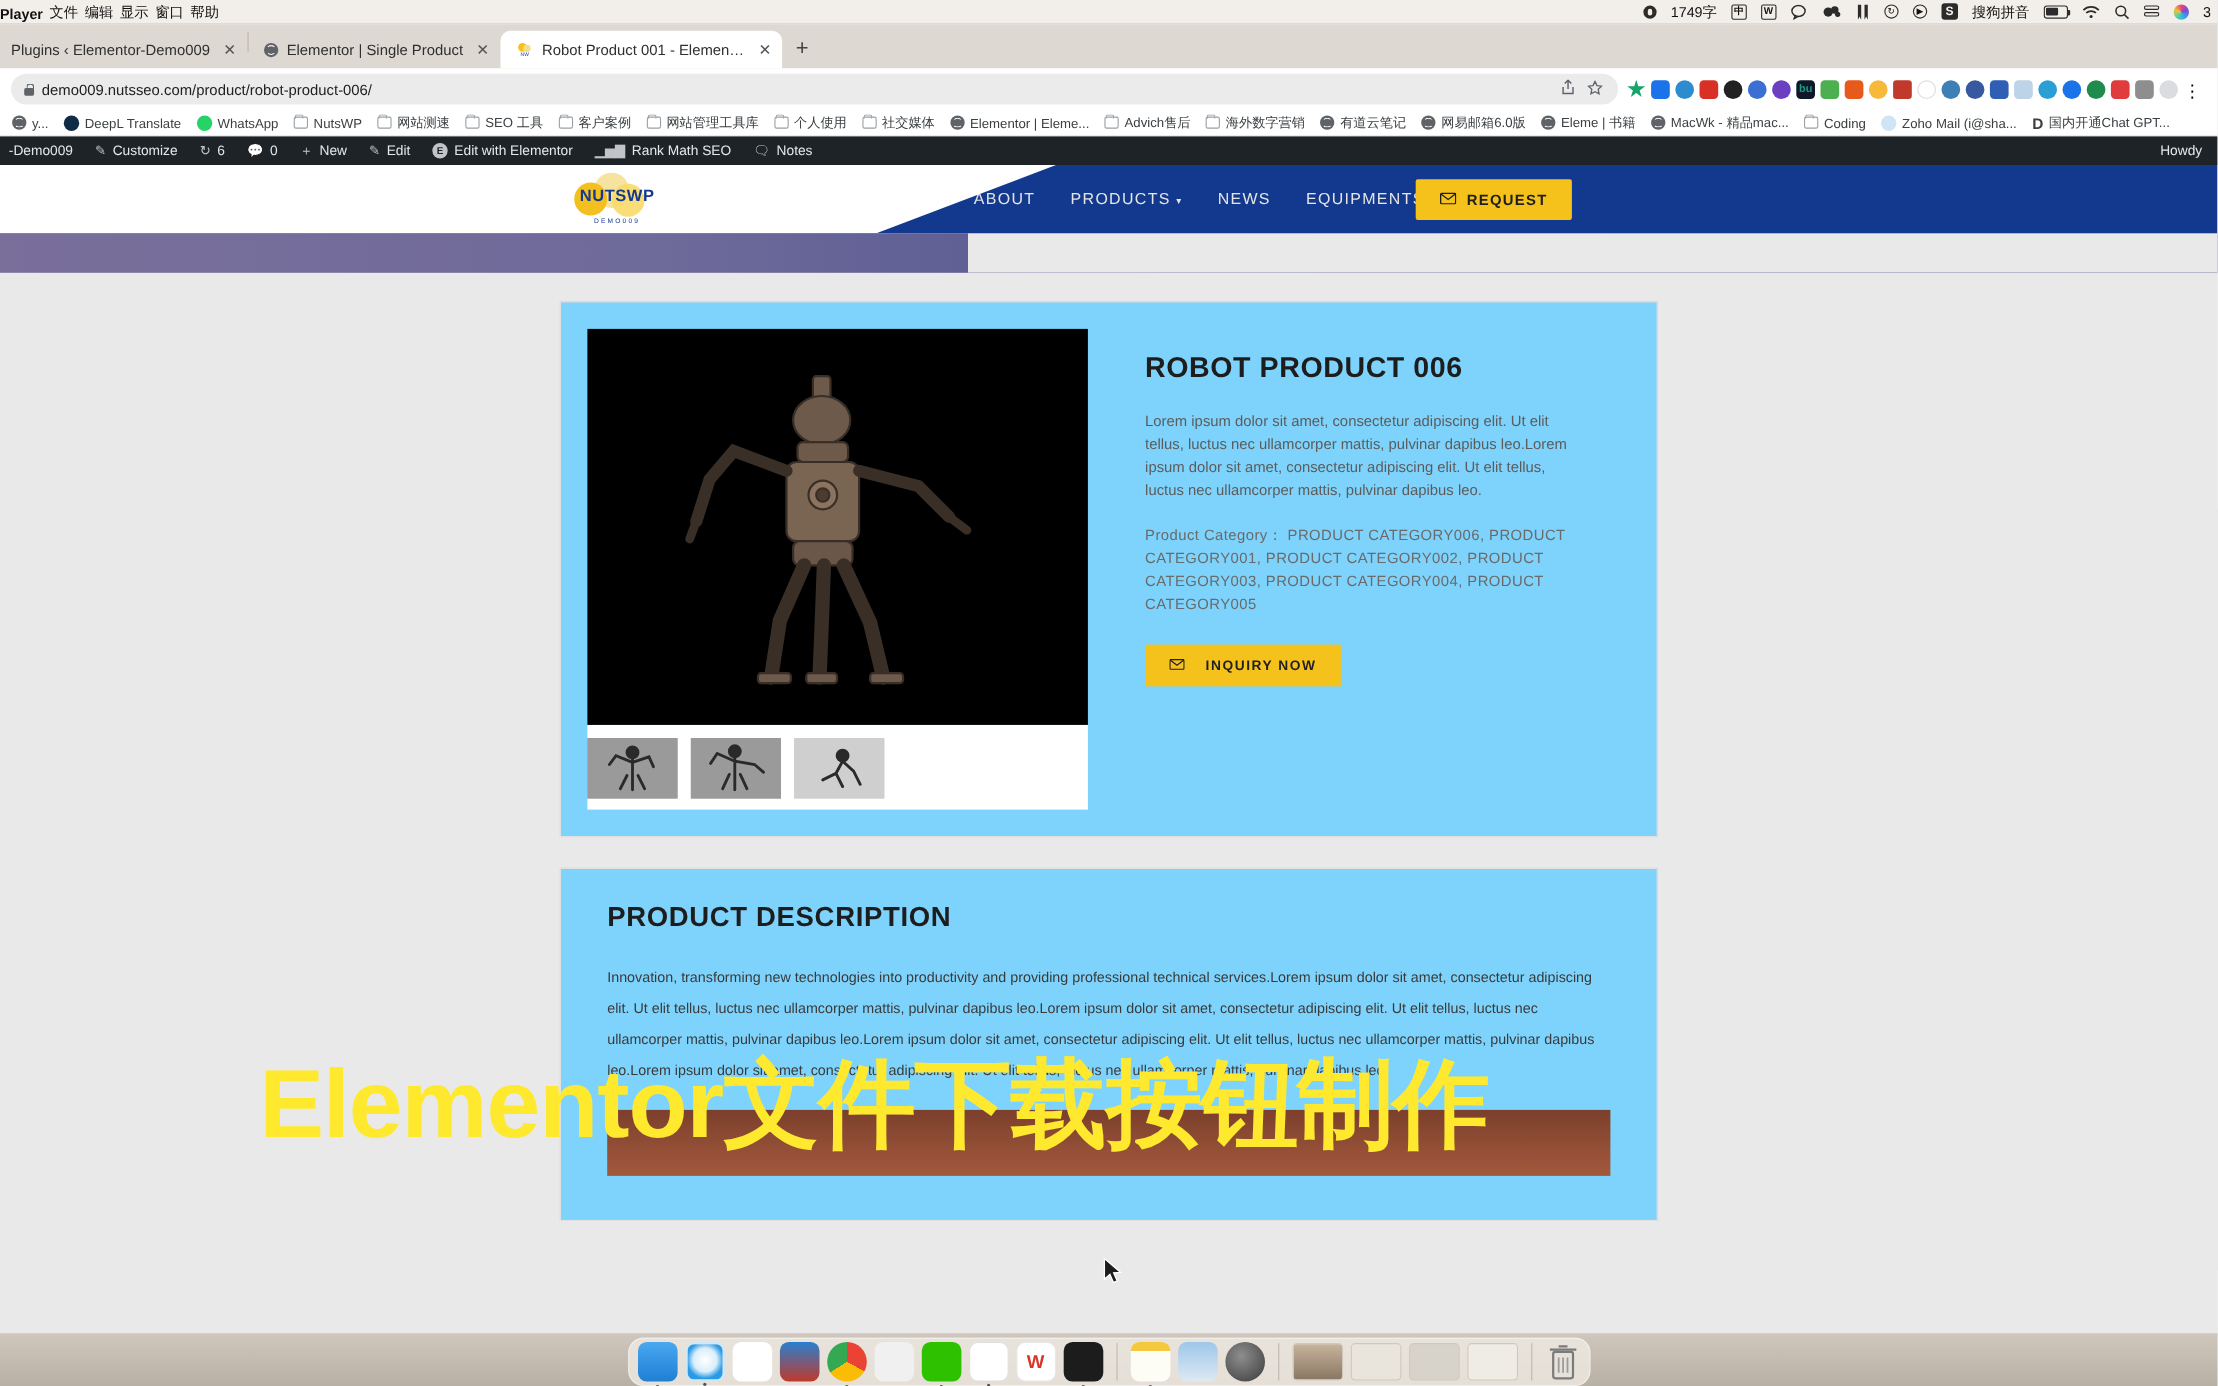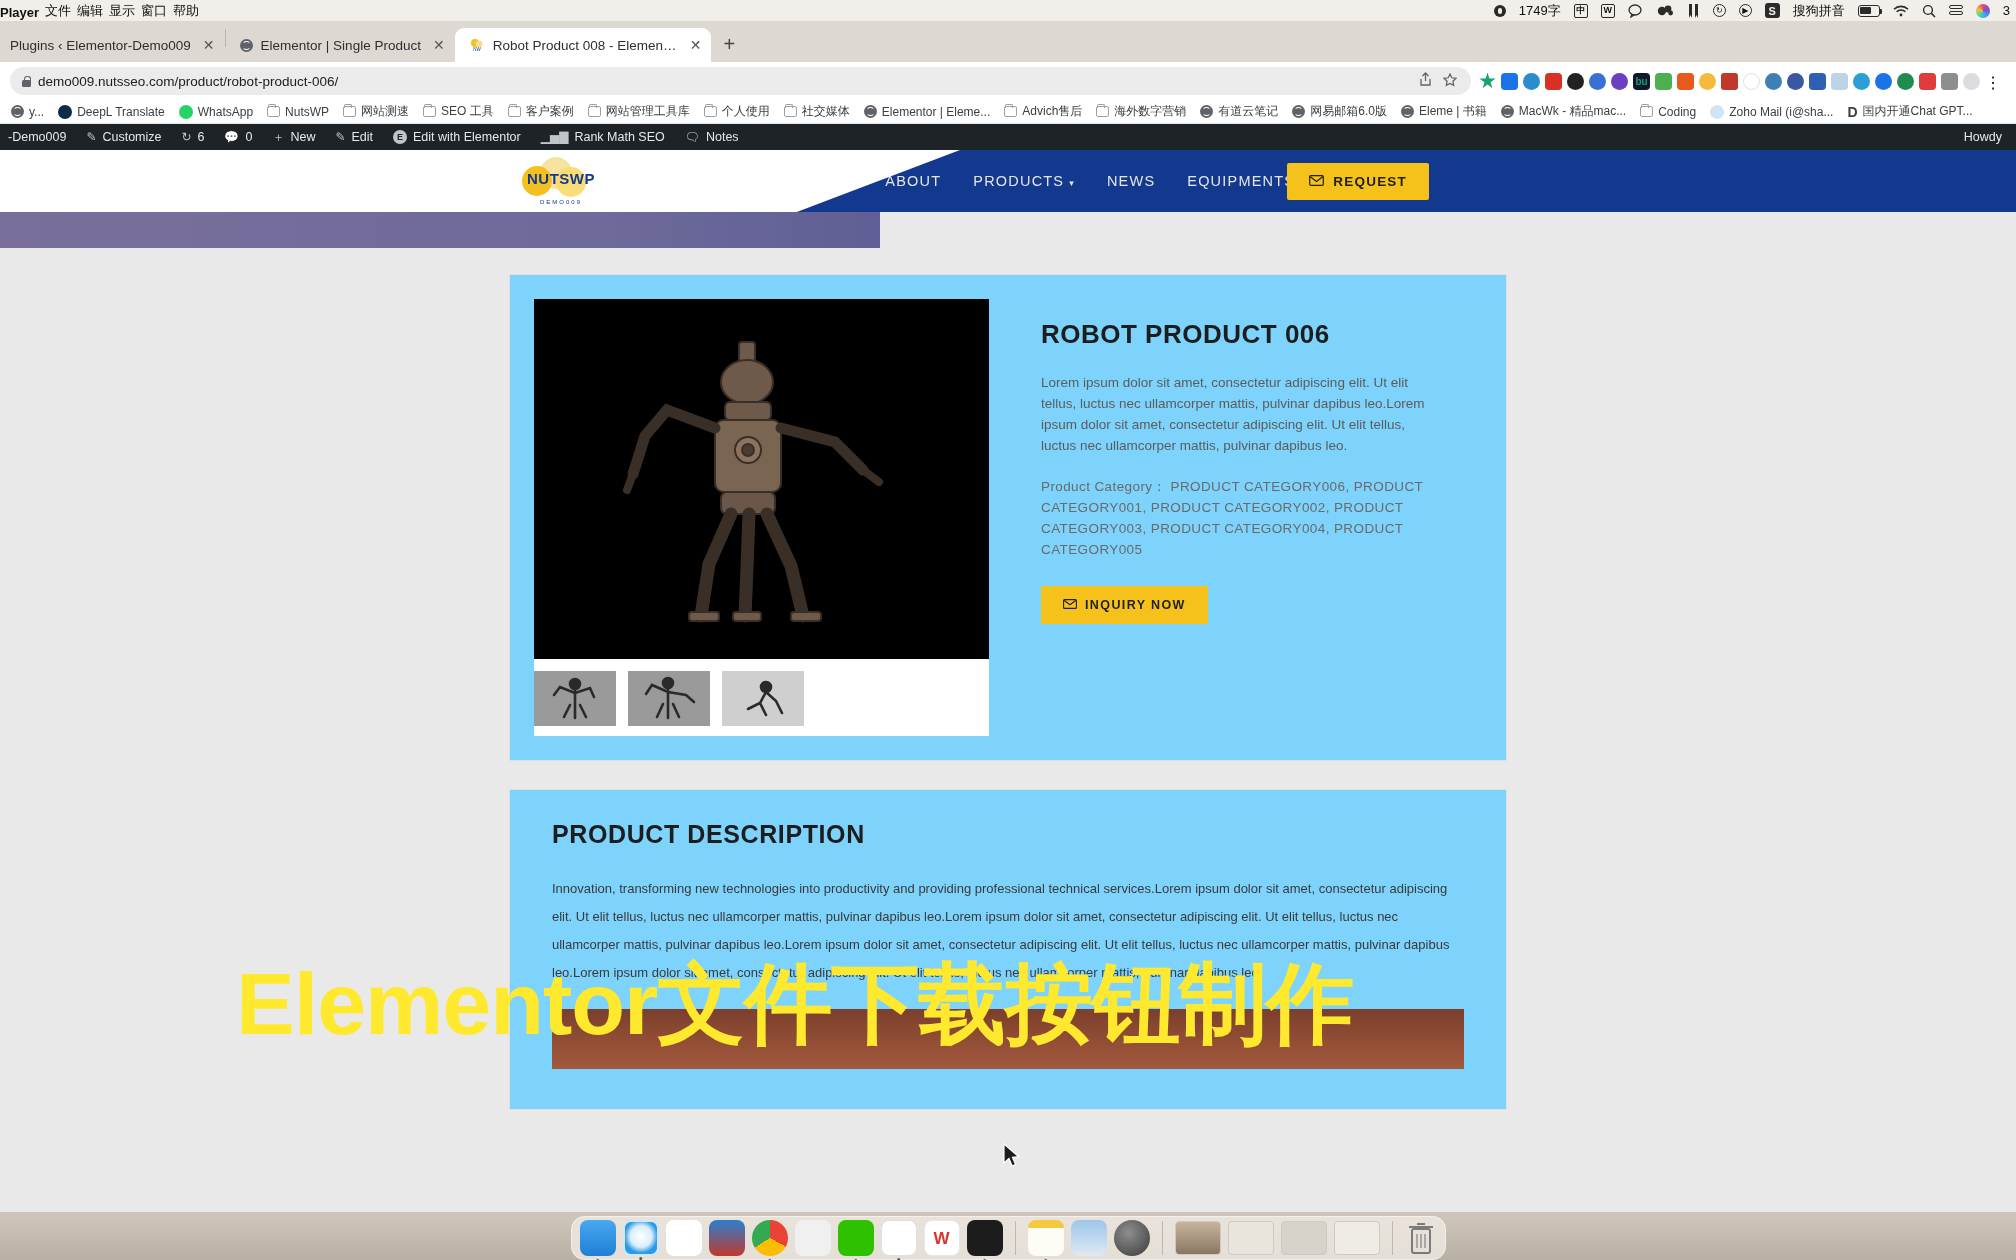--- a/index.html
+++ b/index.html
@@ -122,21 +122,21 @@
   .card1 { padding: 24px; display: flex; gap: 0; margin-bottom: 28px; }
   .gallery { width: 455px; }
   .main-img { width: 455px; height: 360px; background: #000; position: relative; overflow: hidden; }
   .thumbs { display: flex; gap: 12px; padding: 12px 0 10px 0; background: #fff; }
   .thumb { width: 82px; height: 55px; background: #8e8e8e; position: relative; overflow: hidden; }
 
   .pinfo { flex: 1; padding: 20px 28px 0 52px; }
   .p-title { font-size: 26px; font-weight: 600; color: #1d1d1d; letter-spacing: .5px; margin-bottom: 22px; }
   .p-desc { font-size: 13.5px; line-height: 21px; color: #5c5c5c; margin-bottom: 20px; max-width: 390px;}
   .p-cat { font-size: 13.5px; line-height: 21px; color: #6a6a6a; margin-bottom: 26px; max-width: 392px; letter-spacing: .4px;}
-  .inq-btn { display: inline-flex; align-items: center; gap: 8px; background: #f5c21b; color: #1f1f1f;
+  .inq-btn { display: inline-flex; align-items: center; gap: 19px; background: #f5c21b; color: #1f1f1f;
              font-size: 12.5px; letter-spacing: 1.4px; padding: 12px 22px; font-weight: 600; }
 
   .card2 { padding: 30px 42px 40px 42px; }
   .pd-title { font-size: 25px; font-weight: 600; color: #1d1d1d; letter-spacing: .6px; margin-bottom: 26px; }
   .pd-body { font-size: 13px; line-height: 28px; color: #3a3a3a; }
   .pd-img { margin-top: 22px; height: 60px; width: 100%;
             background: linear-gradient(180deg,#7b3f2c 0%, #8c4a33 40%, #a3593d 100%); }
 
   
   .robot { position:absolute; left:50%; top:50%; transform:translate(-50%,-50%); }
@@ -244,21 +244,21 @@
       </div>
       <div class="tab active">
         <span class="tab-fav">
           <svg width="16" height="16" viewBox="0 0 16 16">
               <rect width="16" height="16" rx="3" fill="#fff"></rect>
               <circle cx="6" cy="6" r="4" fill="#f5c21b"></circle>
               <circle cx="10" cy="7" r="3.4" fill="#f7dd8a"></circle>
               <text x="8" y="13.5" font-size="4.5" text-anchor="middle" fill="#13398f" font-family="sans-serif">NW</text>
             </svg>
         </span>
-        <span class="tab-title">Robot Product 008 - Elementor</span>
+        <span class="tab-title">Robot Product 001 - Elementor</span>
         <span class="tab-x">✕</span>
       </div>
       <span class="newtab">+</span>
     </div>
 
     <div class="omnirow">
       <div class="omnibox">
         <span class="lock"></span>
         <span>demo009.nutsseo.com/product/robot-product-006/</span>
         <span class="omni-actions" style="margin-left:auto;">

